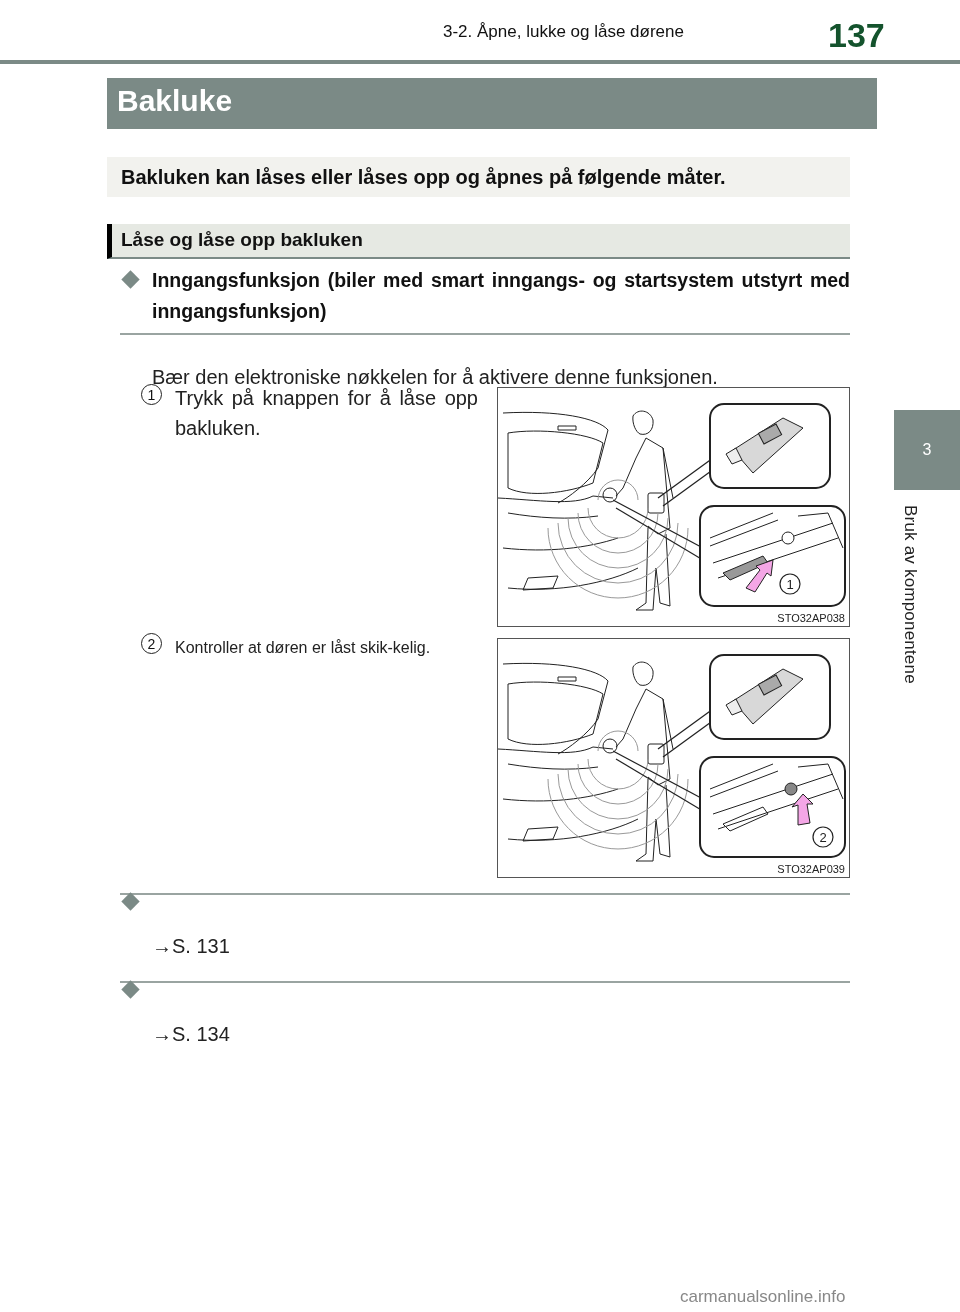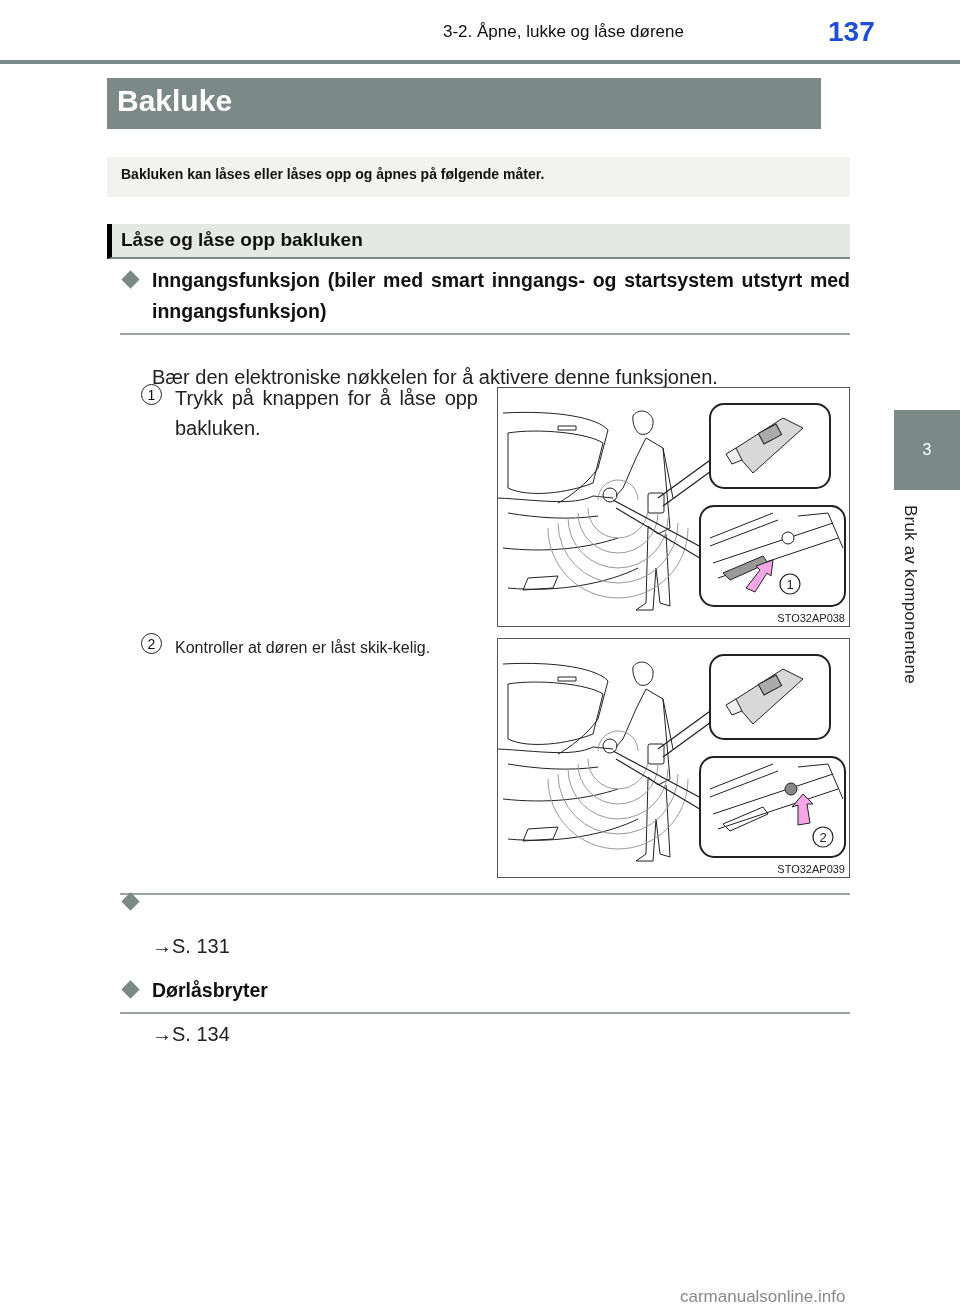--- a/index.html
+++ b/index.html
@@ -1,28 +1,28 @@
 <!DOCTYPE html>
 <html><head>
 <meta charset="utf-8">
 <style>
   html, body { margin:0; padding:0; background:#ffffff; }
   body { width:960px; height:1312px; position:relative; overflow:hidden;
          font-family:"Liberation Sans", sans-serif; color:#111; }
   .hdr-title { position:absolute; left:443px; top:22px; font-size:17px; color:#111; }
-  .hdr-page { position:absolute; left:828px; top:16px; font-size:28px; font-weight:bold; color:#1d4ed8; }
+  .hdr-page { position:absolute; left:828px; top:16px; font-size:34px; font-weight:bold; color:#14532d; }
   .hdr-rule { position:absolute; left:0; top:60px; width:960px; height:4px; background:#7b8a86; }
   .side-tab { position:absolute; left:894px; top:410px; width:66px; height:80px; background:#7b8a86;
               color:#fff; font-size:16px; display:flex; align-items:center; justify-content:center; }
   .side-text { position:absolute; left:900px; top:505px; writing-mode:vertical-rl;
                font-size:17px; color:#222; letter-spacing:0.2px; }
-  .title-bar { position:absolute; left:107px; top:78px; width:714px; height:51px; background:#7b8a86;
+  .title-bar { position:absolute; left:107px; top:78px; width:770px; height:51px; background:#7b8a86;
                color:#fff; font-size:30px; font-weight:bold; box-sizing:border-box; padding:6px 0 0 10px; }
   .intro-box { position:absolute; left:107px; top:157px; width:743px; height:40px; background:#f2f2ee;
-               font-size:14px; font-weight:bold; box-sizing:border-box; padding:9px 0 0 14px; }
+               font-size:20px; font-weight:bold; box-sizing:border-box; padding:9px 0 0 14px; }
   .sub-bar { position:absolute; left:107px; top:224px; width:743px; height:35px; background:#e6e9e3;
              border-left:5px solid #000000; border-bottom:2px solid #7b8a86; box-sizing:border-box;
              font-size:19px; font-weight:bold; padding:5px 0 0 9px; }
   .feat { position:absolute; left:120px; width:730px; }
   .feat .diamond { position:absolute; left:4px; top:8px; width:13px; height:13px; background:#7b8a86;
                    transform:rotate(45deg); }
   .feat .ftxt { margin-left:32px; font-size:19.5px; font-weight:bold; line-height:31px; text-align:justify;
                 text-align-last:left; }
   .feat .frule { height:2px; background:#9aa4a1; margin-top:6px; margin-left:0; }
   .para { position:absolute; left:152px; font-size:20px; color:#222; }
@@ -192,18 +192,17 @@
 </div>
 
 <div class="feat" style="top:887px;">
   <div class="diamond"></div>
   <div class="frule"></div>
 </div>
 <div class="ref" style="top:935px;">→S. 131</div>
 
 <div class="feat" style="top:975px;">
   <div class="diamond"></div>
-  <div class="ftxt">Dørlåsbryter</div>
   <div class="frule"></div>
 </div>
 <div class="ref" style="top:1023px;">→S. 134</div>
 
 <div class="watermark">carmanualsonline.info</div>
 
 </body></html>

